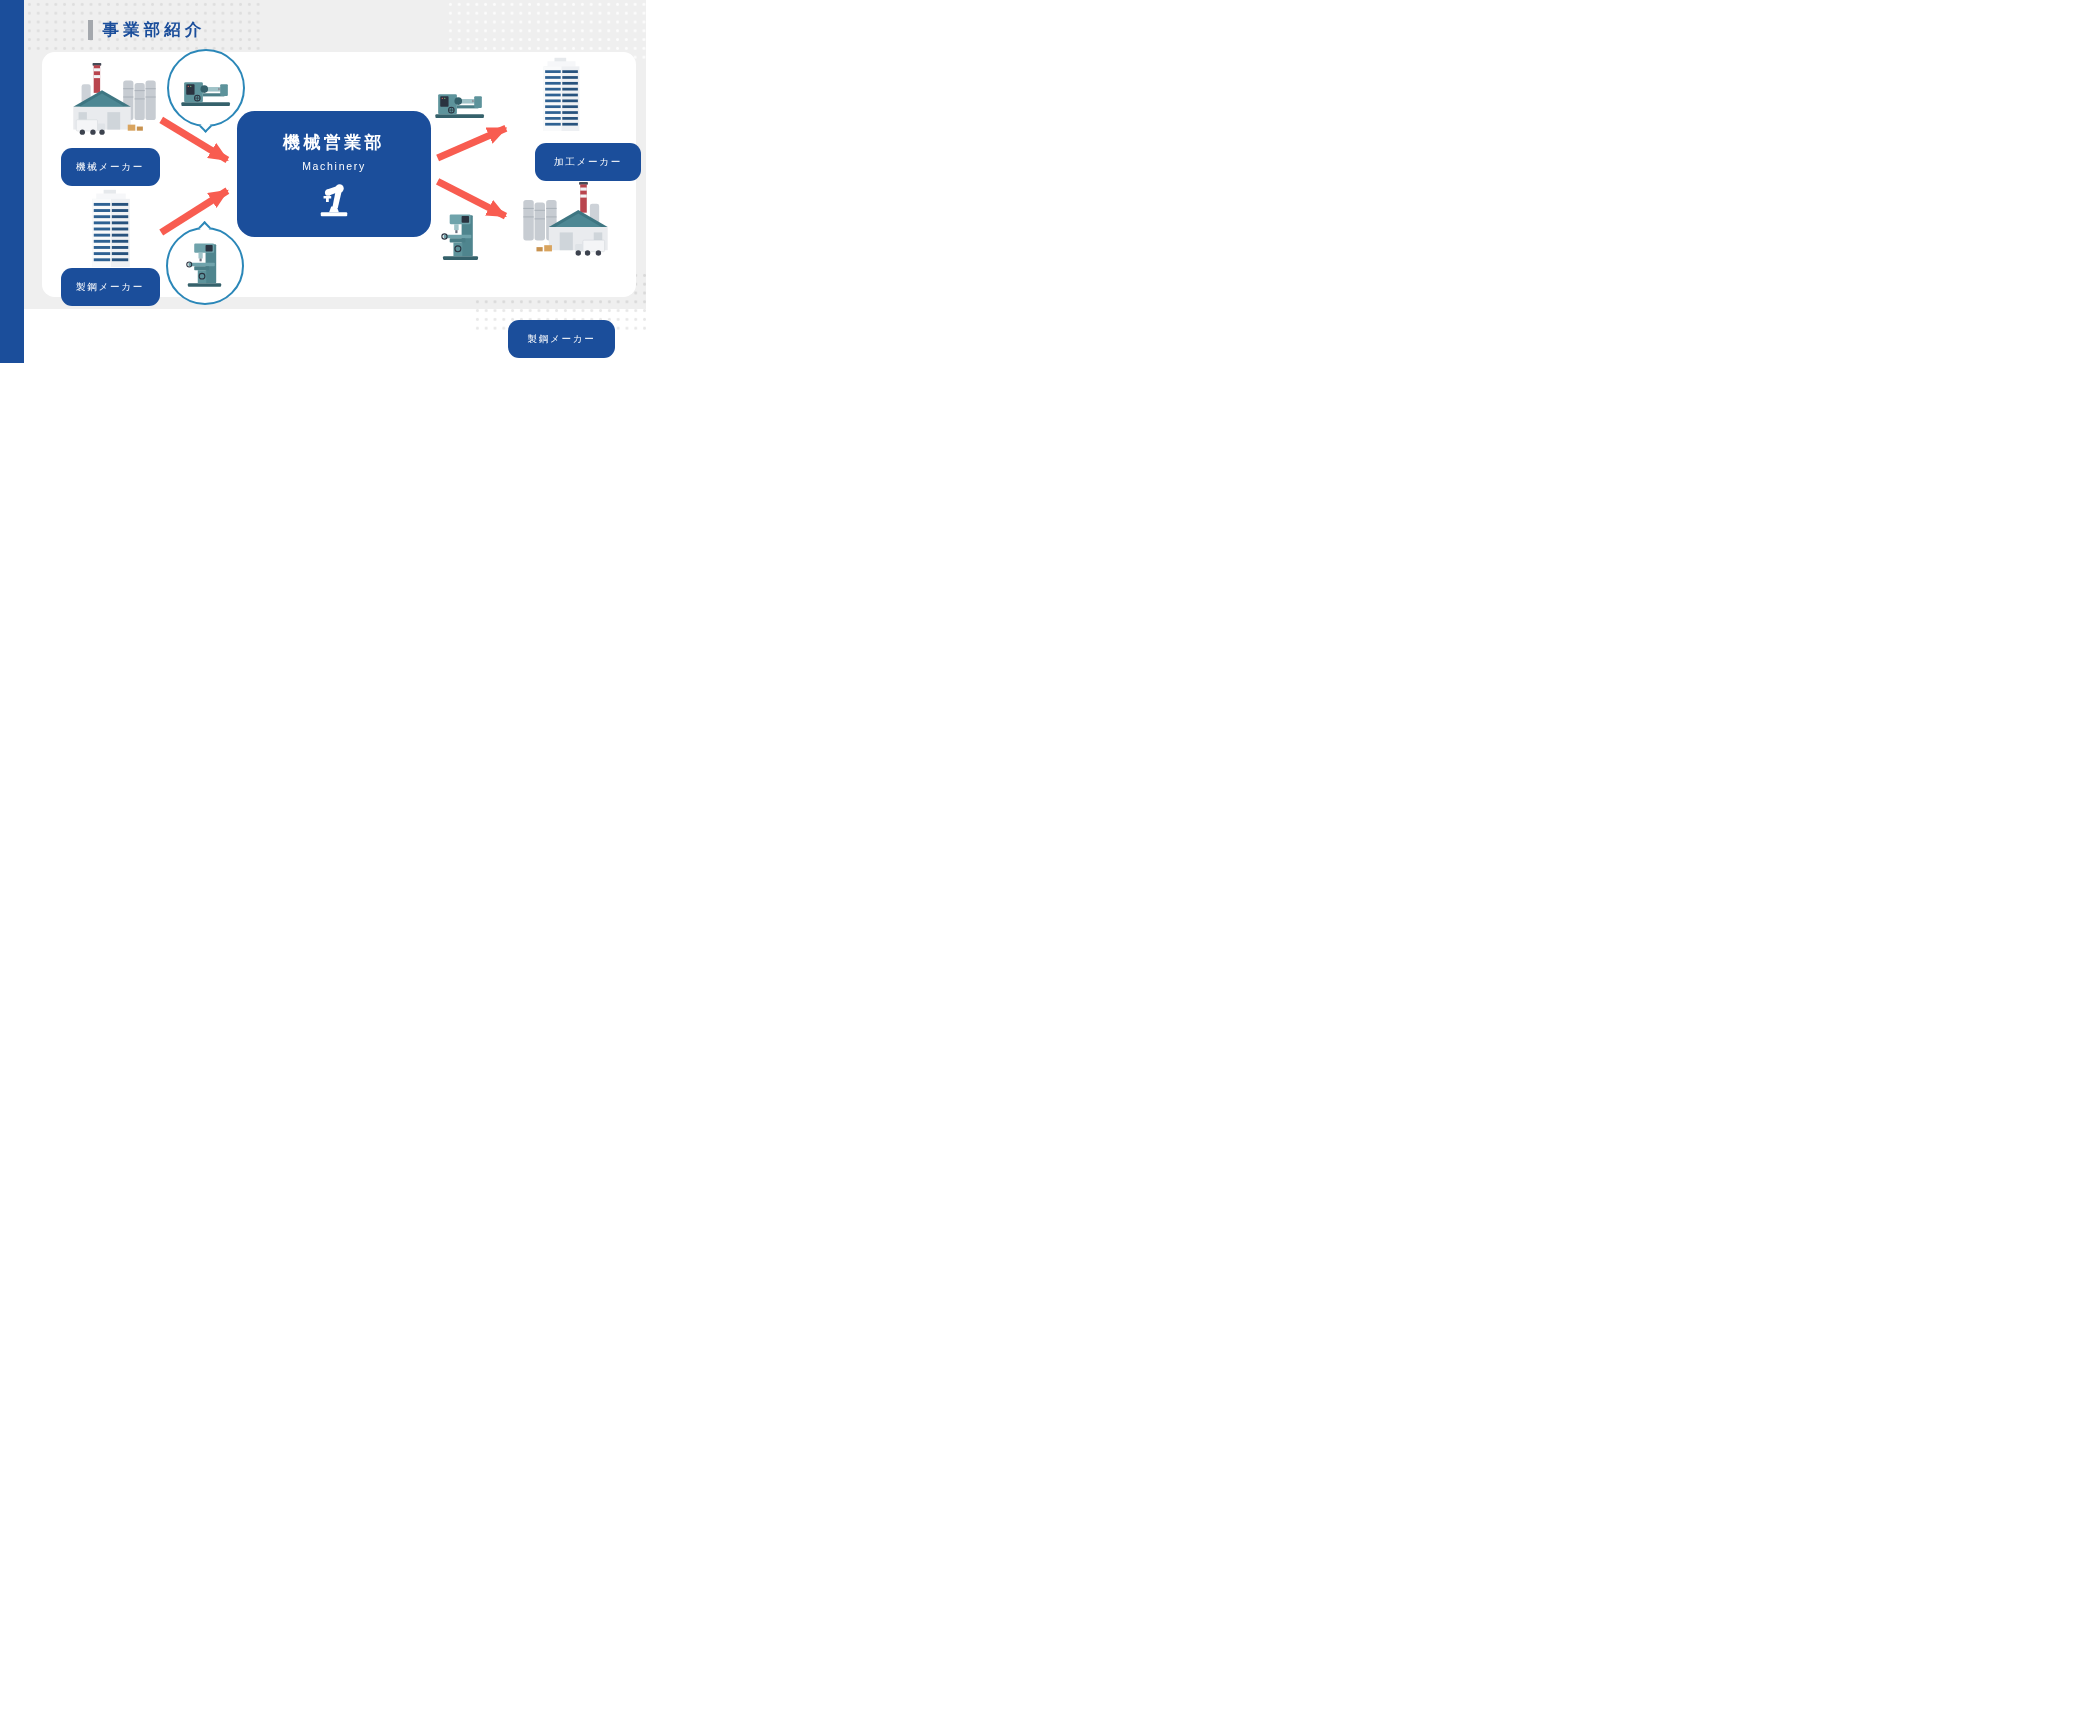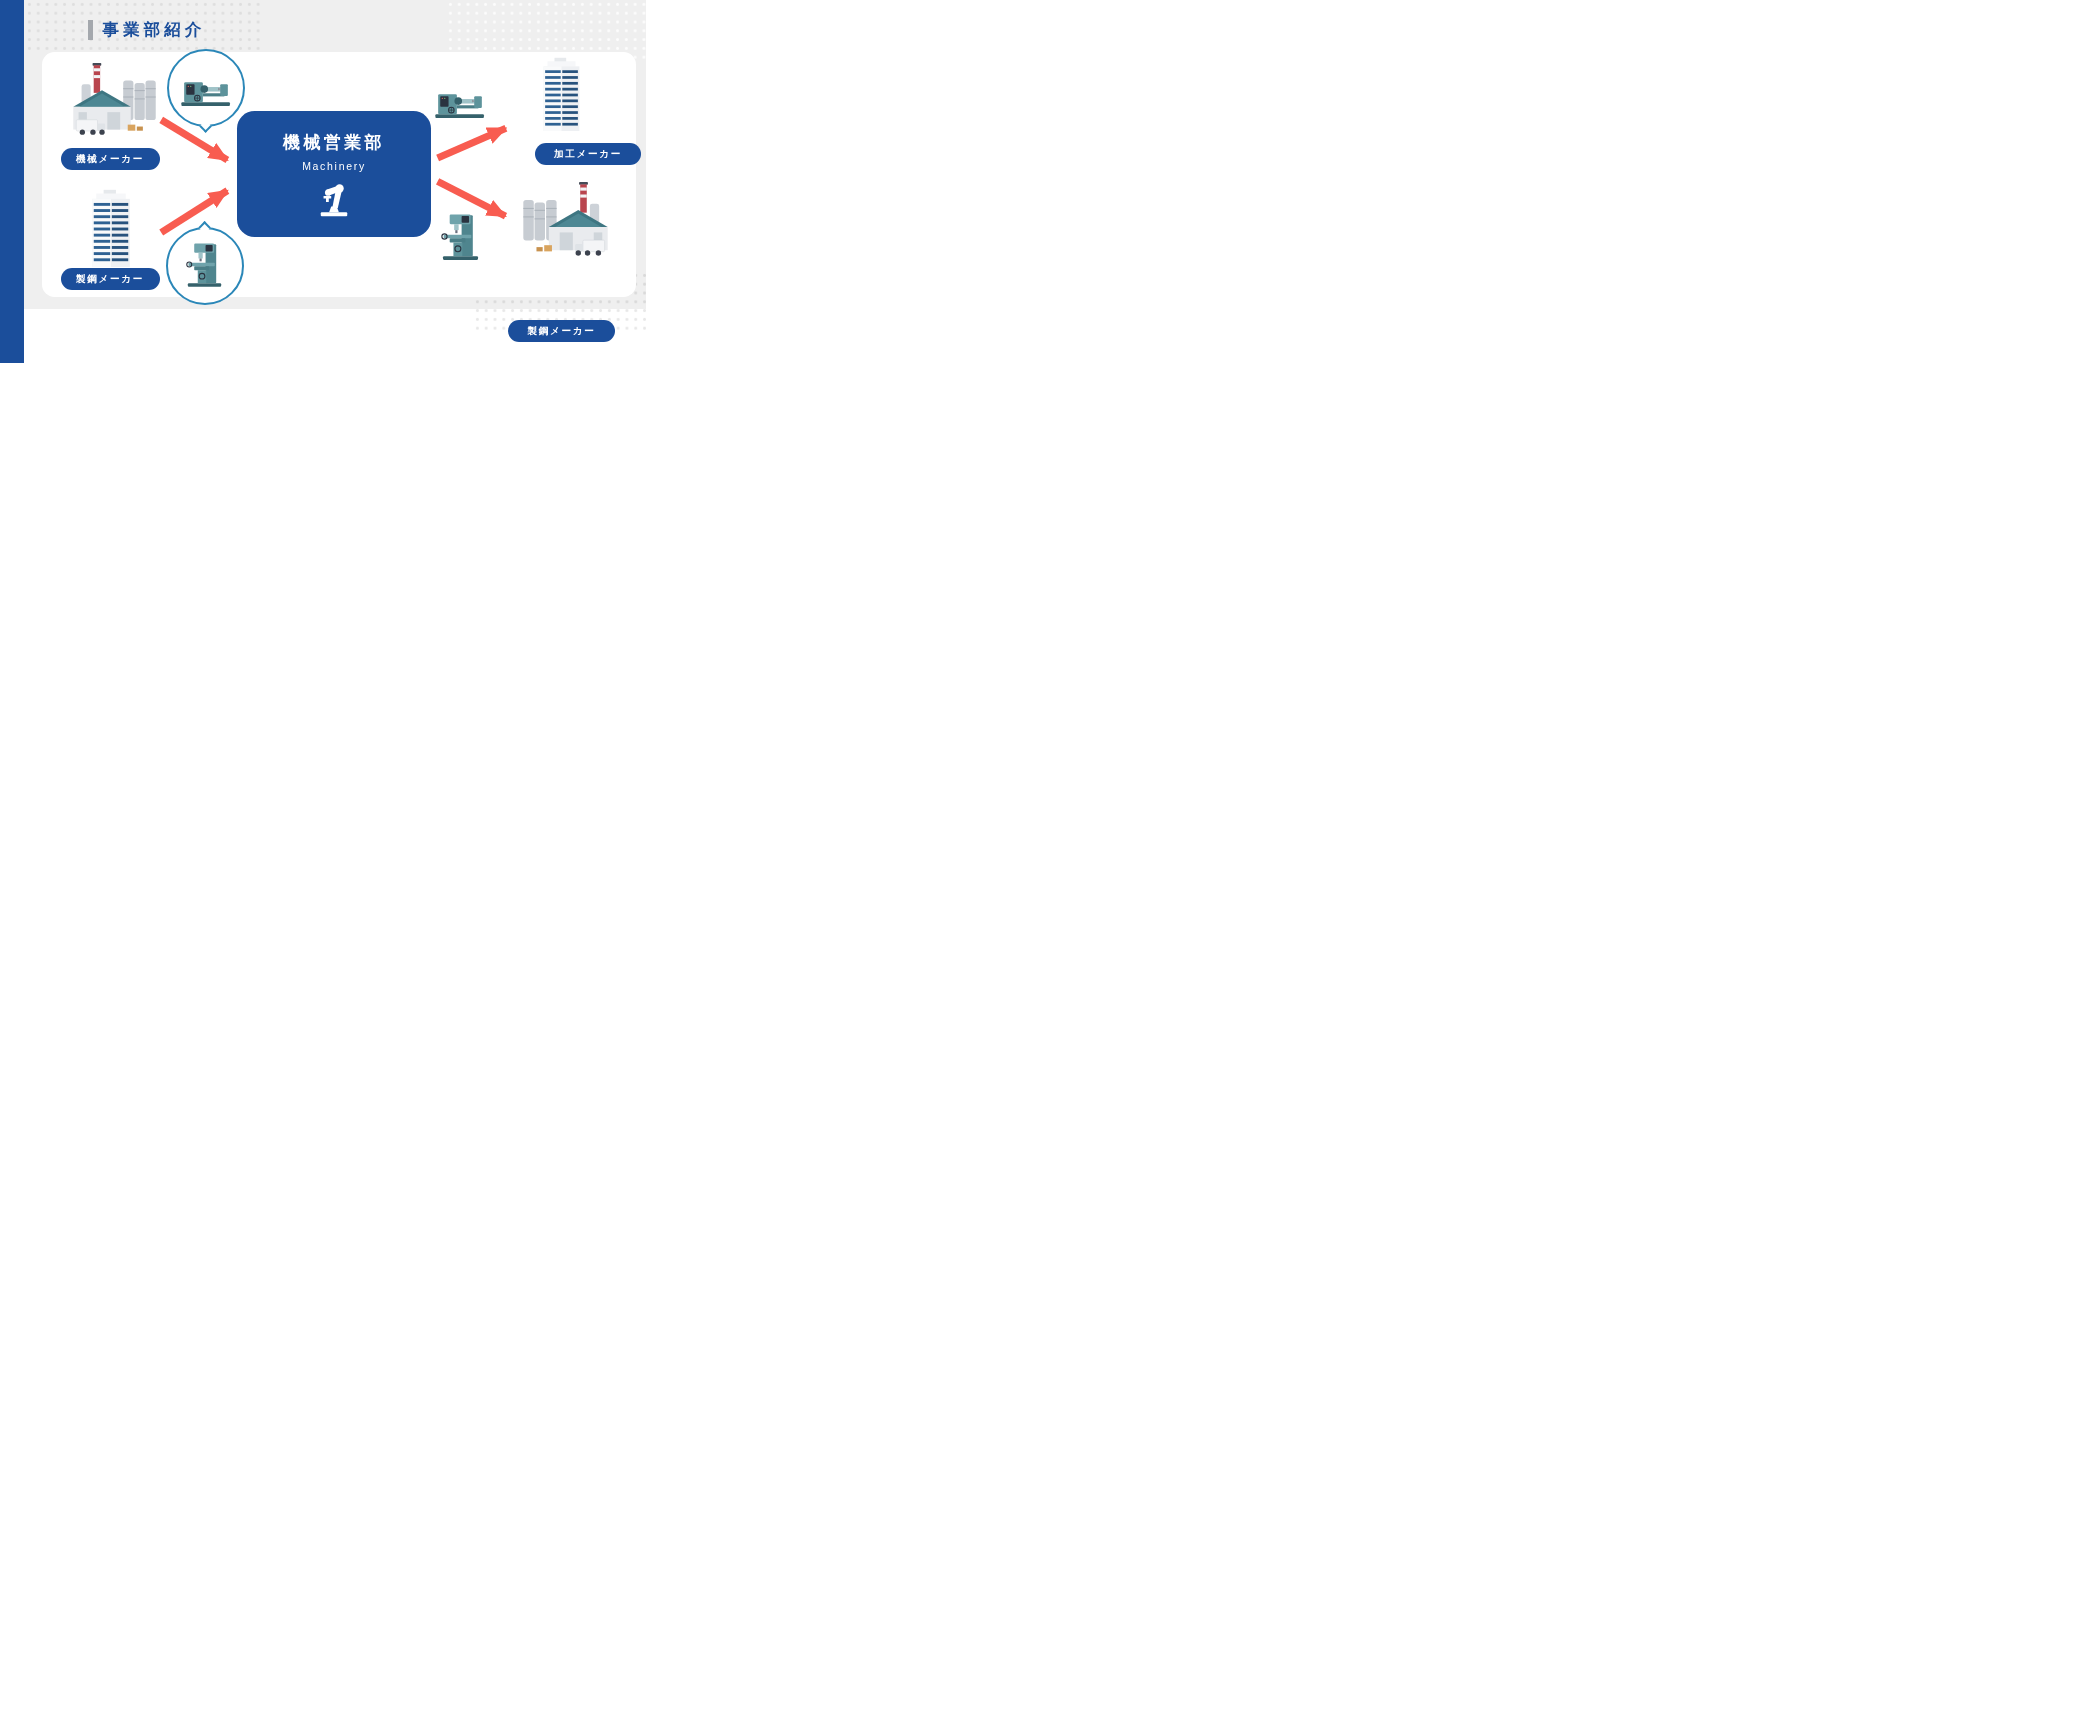--- a/index.html
+++ b/index.html
@@ -25,21 +25,21 @@
   .header{position:absolute;left:40px;top:18.5px;display:flex;align-items:center;padding-left:48px;}
   .header .accent{width:4.6px;height:20px;background:#a4a8ad;margin-right:10px;}
   .header .title{font-size:16.4px;font-weight:bold;color:var(--brand-blue);letter-spacing:4.2px;}
 
   .panel{position:absolute;left:42px;top:52px;width:594px;height:245px;background:#ffffff;border-radius:12.6px;}
 
   .arrows-svg{position:absolute;left:0;top:0;width:594px;height:245px;pointer-events:none;}
   .arrow-line{stroke:var(--arrow-red);stroke-width:17;fill:none;}
   .arrow-head{fill:var(--arrow-red);}
 
-  .pill{position:absolute;display:flex;align-items:center;justify-content:center;background:var(--brand-blue);color:#fff;font-weight:bold;font-size:9.6px;letter-spacing:1.7px;border-radius:11px;height:22px;}
+  .pill{position:absolute;display:flex;align-items:center;justify-content:center;background:var(--brand-blue);color:#fff;font-weight:normal;font-size:9.6px;letter-spacing:1.7px;border-radius:11px;height:38px;}
   .pill-machine-maker{left:18.5px;top:96px;width:99px;}
   .pill-equipment-maker{left:18.5px;top:216px;width:99px;}
   .pill-processing-maker{left:493px;top:91px;width:106px;}
   .pill-steel-maker{left:466px;top:221px;width:107px;margin-top:47px;}
 
   .illu{position:absolute;}
   .illu svg{width:100%;height:100%;display:block;}
   .illu-factory-left{left:28.5px;top:5.9px;width:87px;height:86px;}
   .illu-tower-left{left:41px;top:137px;width:56px;height:80px;}
   .illu-lathe-right{left:392px;top:33px;width:52px;height:35px;}

